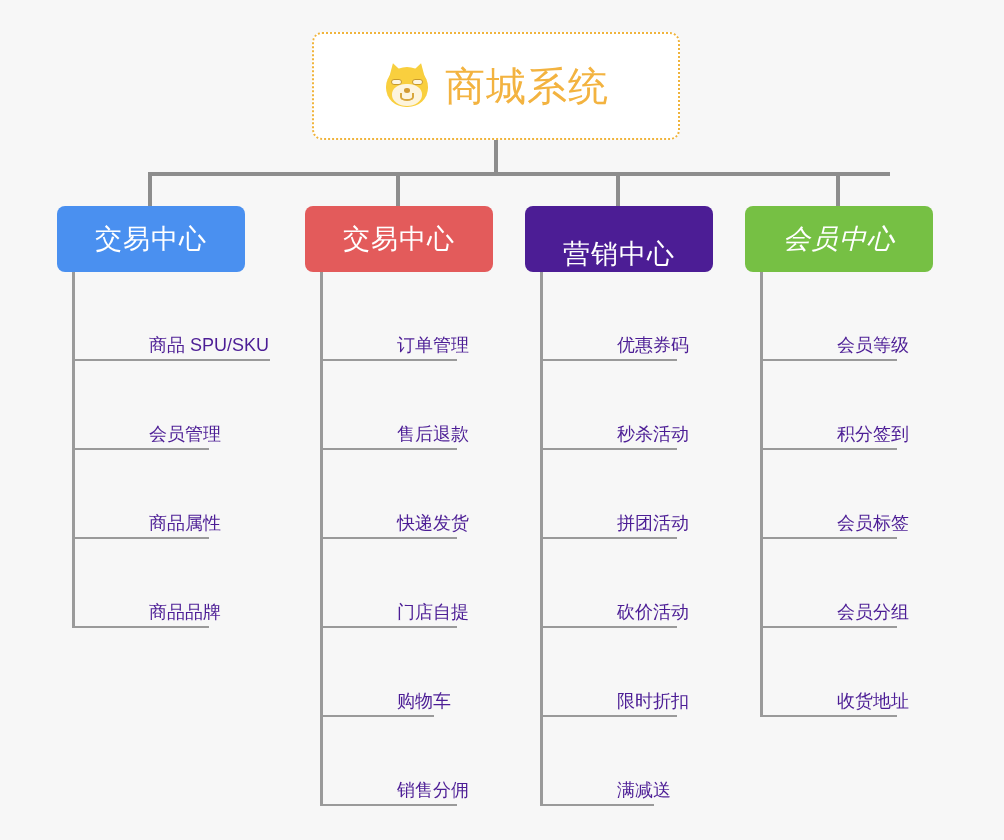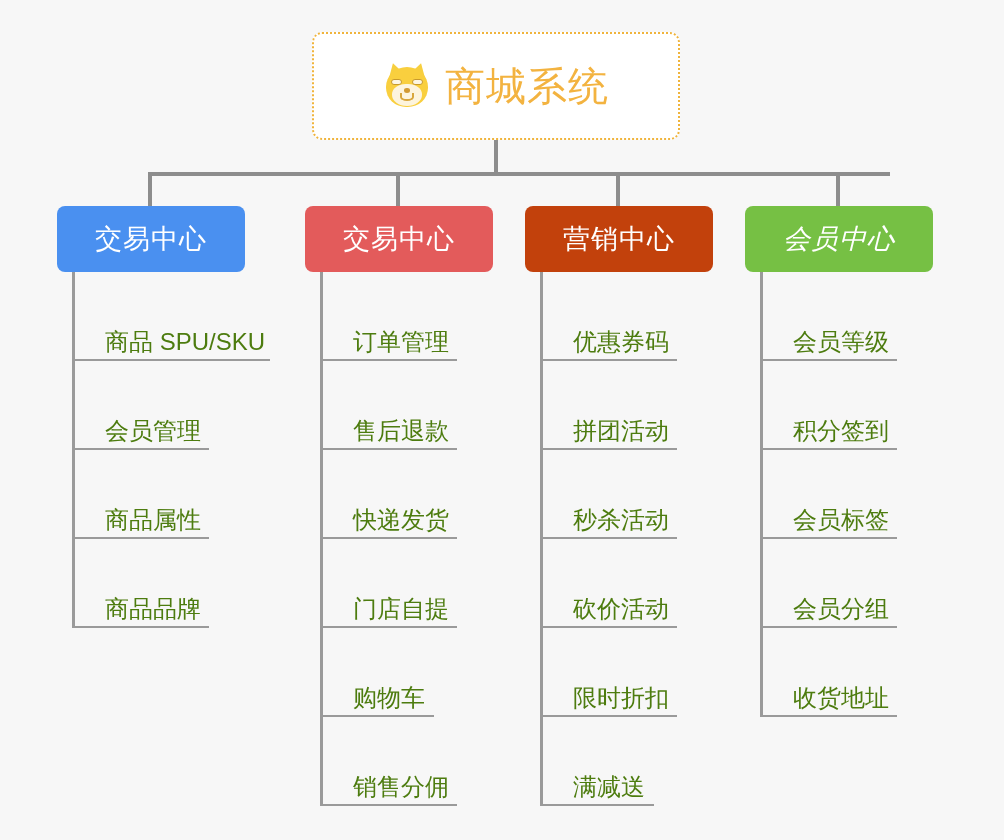--- a/index.html
+++ b/index.html
@@ -98,21 +98,21 @@
     display: flex;
     align-items: center;
     justify-content: center;
     color: #ffffff;
     font-size: 27px;
     letter-spacing: 1px;
     white-space: nowrap;
   }
   .cat-box.c-blue   { background: #4a90f0; }
   .cat-box.c-red    { background: #e35b5b; }
-  .cat-box.c-orange { background: #c2410c; }
+  .cat-box.c-orange { background: #4c1d95; align-items: flex-end; }
   .cat-box.c-green  { background: #76c košt; }
   .cat-box.c-green  { background: #76c044; font-style: italic; }
 
   
   .children {
     position: relative;
     margin-top: 0;
     padding-top: 0;
     margin-left: 15px;
     border-left: 3px solid #9a9a9a;
@@ -127,26 +127,27 @@
     padding-bottom: 4px;
   }
   .child-rule {
     position: absolute;
     left: 0;
     bottom: 0;
     height: 2px;
     background: #9a9a9a;
   }
   .child-label {
-    font-size: 24px;
-    color: #4d7c0f;
+    font-size: 18px;
+    color: #4c1d95;
     line-height: 1.2;
     white-space: nowrap;
     position: relative;
     z-index: 2;
+    margin-left: 44px;
   }
 
   
   .shiba { position: absolute; inset: 0; }
   .shiba .ear {
     position: absolute;
     width: 0; height: 0;
     border-left: 9px solid transparent;
     border-right: 9px solid transparent;
     border-bottom: 15px solid #f7cf3f;
@@ -284,25 +285,25 @@
   <div class="column col-3">
     <div class="cat-box c-orange">
       <span>营销中心</span>
     </div>
     <div class="children">
       <div class="child-item">
         <span class="child-label">优惠券码</span>
         <span class="child-rule" style="width: 134px;"></span>
       </div>
       <div class="child-item">
+        <span class="child-label">秒杀活动</span>
+        <span class="child-rule" style="width: 134px;"></span>
+      </div>
+      <div class="child-item">
         <span class="child-label">拼团活动</span>
-        <span class="child-rule" style="width: 134px;"></span>
-      </div>
-      <div class="child-item">
-        <span class="child-label">秒杀活动</span>
         <span class="child-rule" style="width: 134px;"></span>
       </div>
       <div class="child-item">
         <span class="child-label">砍价活动</span>
         <span class="child-rule" style="width: 134px;"></span>
       </div>
       <div class="child-item">
         <span class="child-label">限时折扣</span>
         <span class="child-rule" style="width: 134px;"></span>
       </div>

